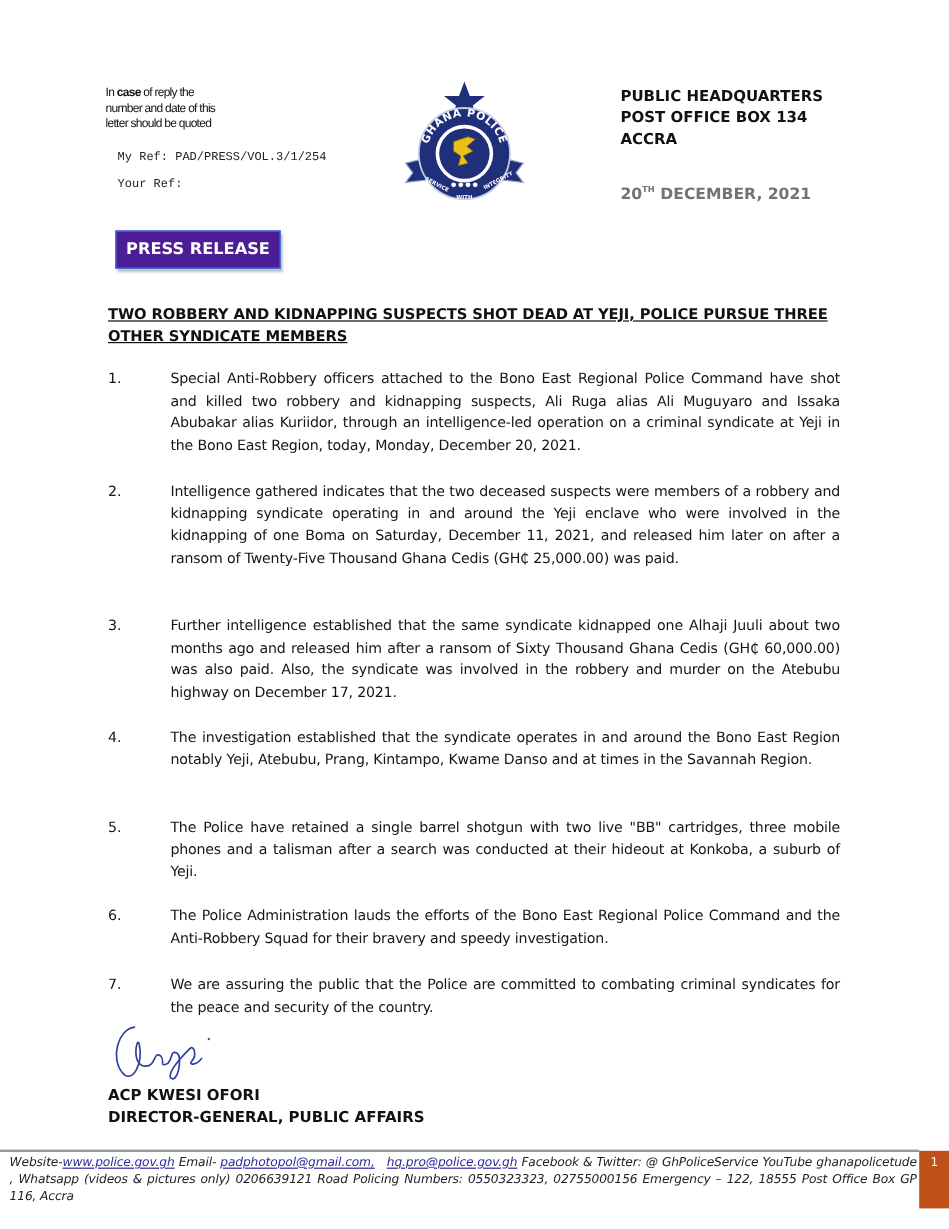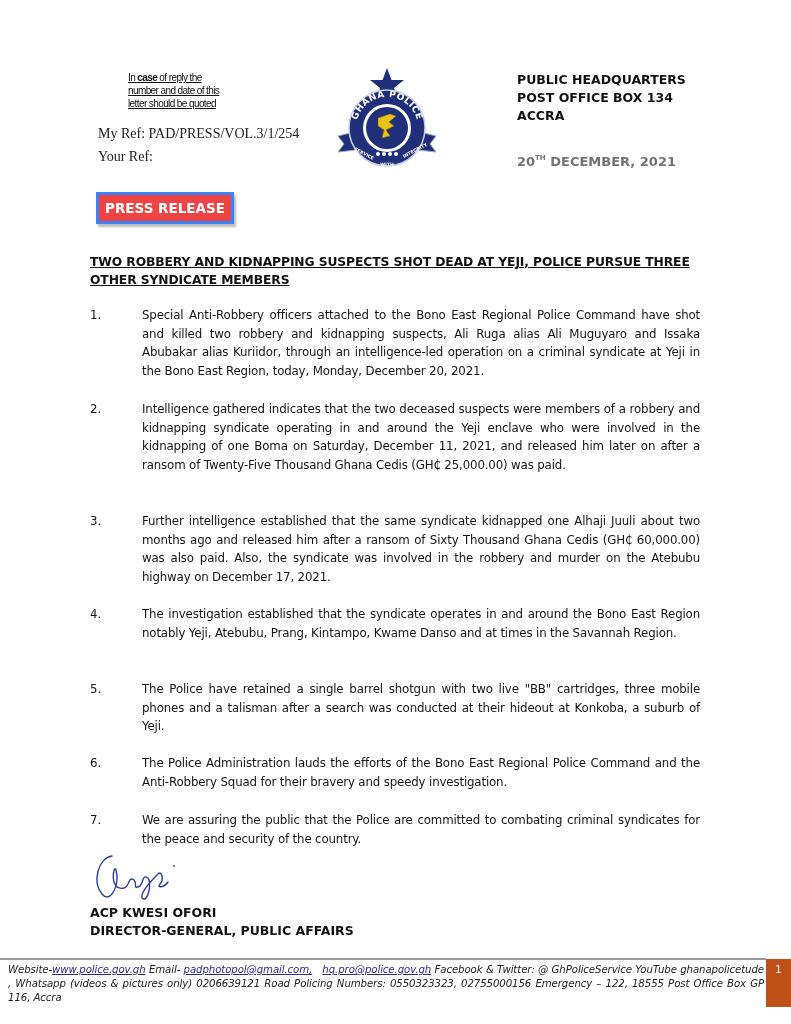--- a/index.html
+++ b/index.html
@@ -1,31 +1,31 @@
 <!DOCTYPE html>
 <html><head>
   <meta charset="utf-8">
   <style>
     * { margin: 0; padding: 0; box-sizing: border-box; }
     html, body { width: 791px; height: 1024px; background: #ffffff; overflow: hidden; }
     body { position: relative; font-family: "DejaVu Sans", "Liberation Sans", sans-serif; color: #111; }
 
-    .reply-note { position: absolute; left: 88px; top: 71px; font-family: "Liberation Sans", sans-serif; font-size: 10px; line-height: 13px; letter-spacing: -0.6px; text-decoration: underline; color: #111; margin-left: 40px; }
+    .reply-note { position: absolute; left: 88px; top: 71px; font-family: "Liberation Sans", sans-serif; font-size: 10px; line-height: 13px; letter-spacing: -0.6px; color: #111; }
     .reply-note b { font-weight: bold; }
-    .ref { position: absolute; left: 88px; font-family: Liberation Serif, serif; font-size: 14px; color: #222; padding-left: 10px; }
+    .ref { position: absolute; left: 88px; font-family: Liberation Mono, monospace; font-size: 10px; color: #222; padding-left: 10px; }
     .ref.my { top: 126px; }
     .ref.your { top: 149px; }
 
     .logo { position: absolute; left: 334px; top: 66px; width: 106px; height: 104px; }
 
     .address { position: absolute; left: 517px; top: 71px; font-family: "DejaVu Sans", sans-serif; font-weight: bold; font-size: 12.5px; line-height: 18px; color: #111; }
     .date { position: absolute; left: 517px; top: 154px; font-family: "DejaVu Sans", sans-serif; font-weight: bold; font-size: 13px; color: #737373; }
     .date sup { font-size: 7px; vertical-align: 6px; }
 
-    .press-box { position: absolute; left: 96px; top: 192px; width: 138px; height: 32px; background: #ef4444; color: #fff; font-family: "DejaVu Sans", sans-serif; font-weight: bold; font-size: 13.5px; display: flex; align-items: center; justify-content: center; box-shadow: 2px 3px 2px #bbb; border: 3px solid #3b82f6; }
+    .press-box { position: absolute; left: 96px; top: 192px; width: 138px; height: 32px; background: #4c1d95; color: #fff; font-family: "DejaVu Sans", sans-serif; font-weight: bold; font-size: 13.5px; display: flex; align-items: center; justify-content: center; box-shadow: 2px 3px 2px #bbb; border: 1px solid #3b82f6; }
 
     .headline { position: absolute; left: 90px; top: 253px; width: 610px; font-family: "DejaVu Sans", sans-serif; font-weight: bold; font-size: 12.3px; line-height: 18px; text-decoration: underline; color: #111; letter-spacing: -0.1px; }
 
     .para { position: absolute; left: 90px; width: 610px; font-family: "DejaVu Sans", sans-serif; font-size: 11.8px; line-height: 18.7px; color: #151515; }
     .para .num { position: absolute; left: 0; top: 0; width: 30px; }
     .para .txt { margin-left: 52px; text-align: justify; display: block; letter-spacing: -0.15px; }
 
     .signature { position: absolute; left: 90px; top: 852px; width: 95px; height: 55px; }
     .signer { position: absolute; left: 90px; top: 904px; font-family: "DejaVu Sans", sans-serif; font-weight: bold; font-size: 12.5px; line-height: 18px; color: #111; }
 

